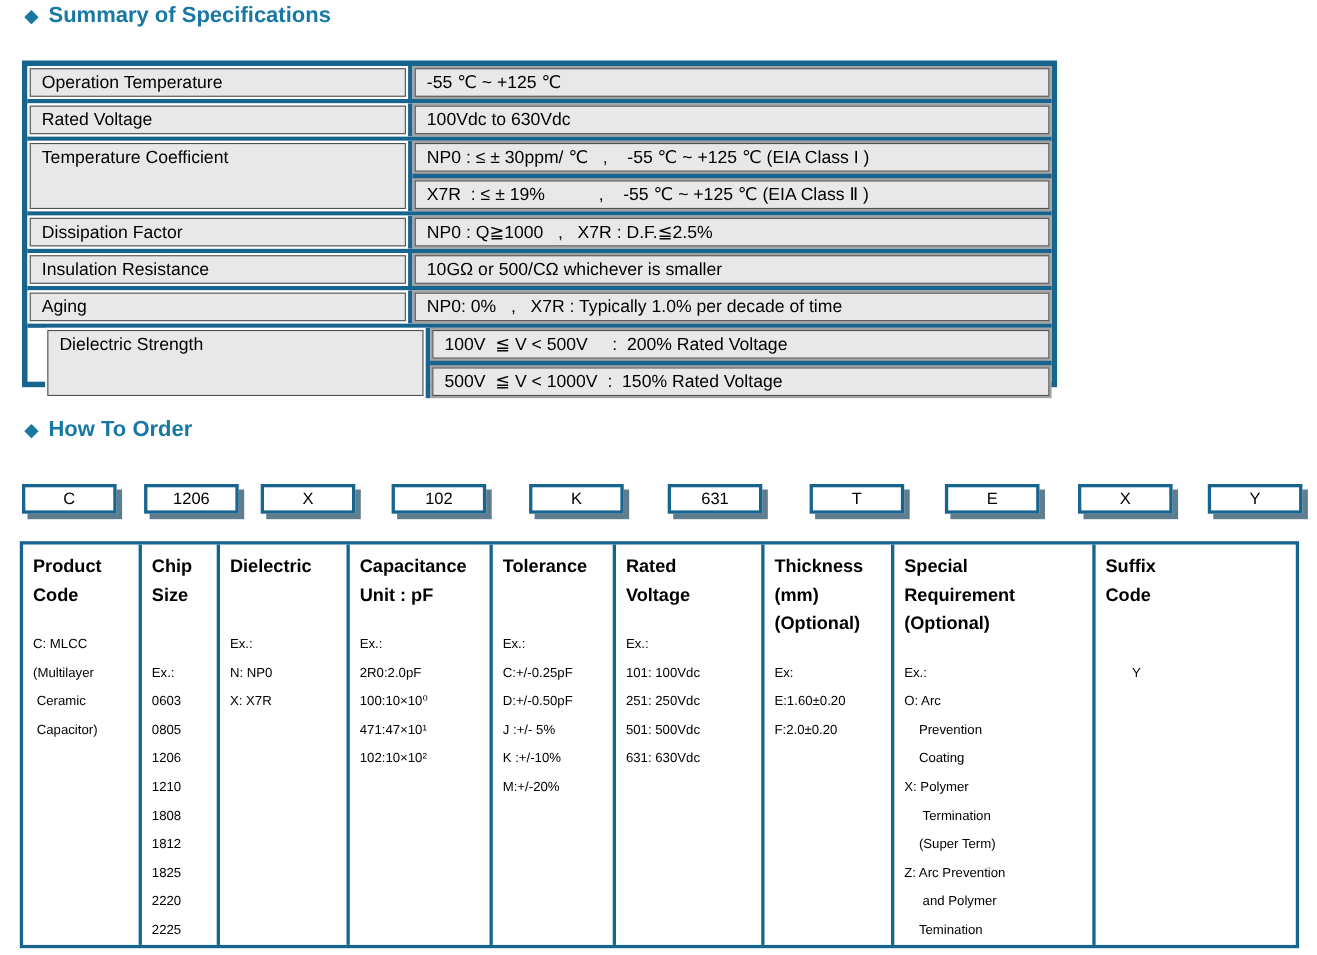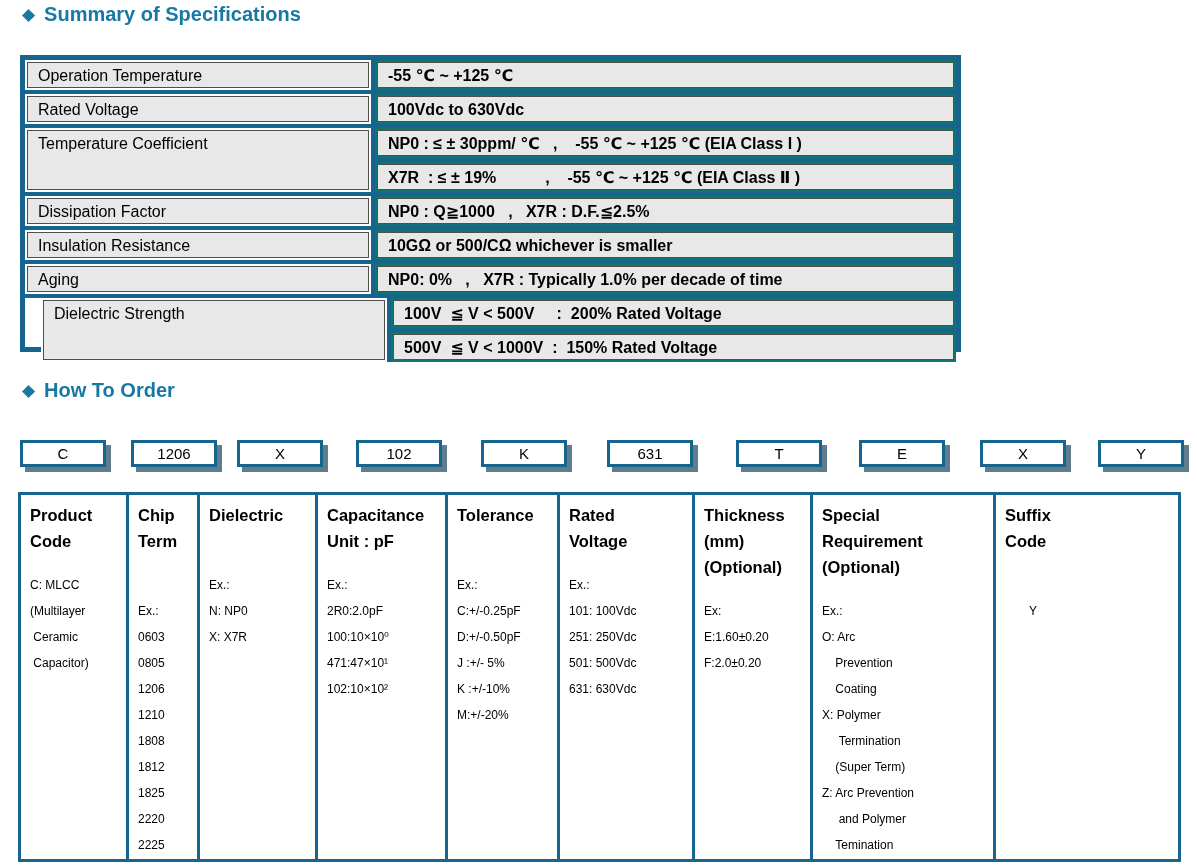--- a/index.html
+++ b/index.html
@@ -46,21 +46,21 @@
     flex-direction: column;
   }
   .srow { display: flex; align-items: stretch; border-bottom: 4px solid #17648E; flex: 0 0 auto; }
   .srow:last-child { border-bottom: none; padding-left: 16px; }
   .scell-label {
     width: 350px; flex: 0 0 350px;
     border-right: 4px solid #17648E;
     display: flex; align-items: stretch;
     background: #ffffff;
   }
-  .scell-value { flex: 1; display: flex; flex-direction: column; background: #0f766e; font-weight: bold; }
+  .scell-value { flex: 1; display: flex; flex-direction: column; background: #a3a3a3; }
   .cell-inner {
     flex: 1;
     margin: 2px;
     background: #E8E8E8;
     border: 1px solid #4F4F4F;
     padding: 3px 10px 2px 10px;
     font-size: 16px;
     line-height: 19px;
     white-space: pre;
     overflow: hidden;
@@ -208,21 +208,21 @@
     <div class="ocol" style="flex-basis:105px">
       <div class="ocol-header">Product
 Code</div>
       <div class="ocol-body">C: MLCC
 (Multilayer
  Ceramic
  Capacitor)</div>
     </div>
     <div class="ocol" style="flex-basis:71px">
       <div class="ocol-header">Chip
-Term</div>
+Size</div>
       <div class="ocol-body">
 Ex.:
 0603
 0805
 1206
 1210
 1808
 1812
 1825
 2220

